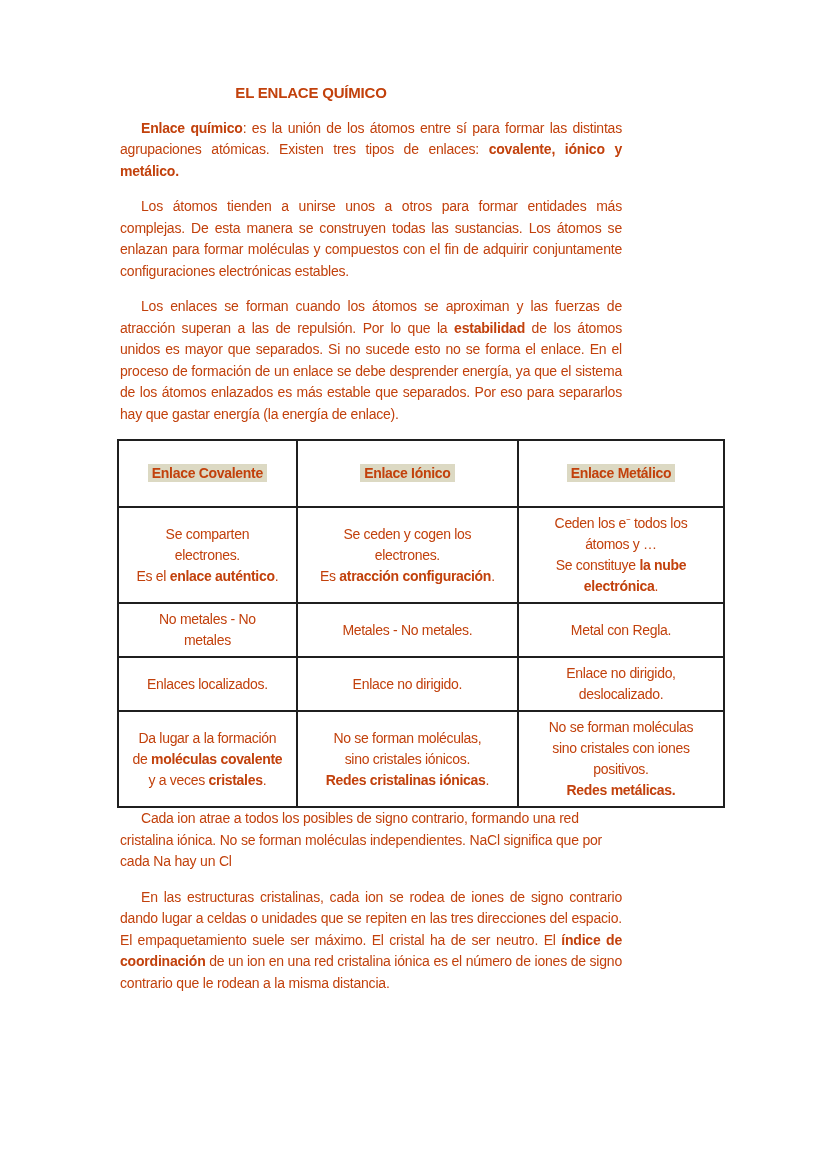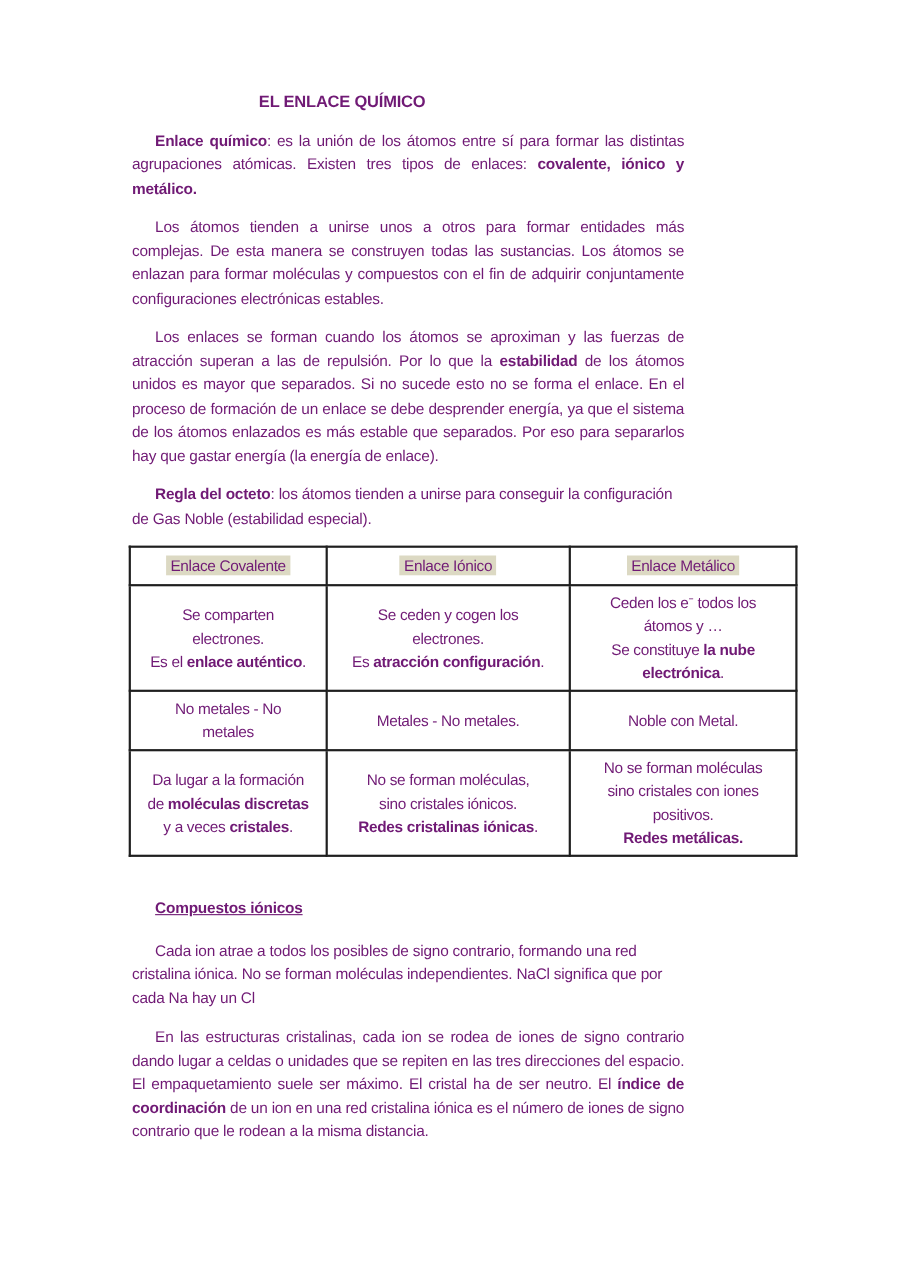--- a/index.html
+++ b/index.html
@@ -12,21 +12,21 @@
     width: 728px;
     height: 1169px;
     box-sizing: border-box;
     background: #ffffff;
     padding: 82px 106px 0 120px;
     overflow: hidden;
     font-family: "Liberation Sans", sans-serif;
     font-size: 14px;
     letter-spacing: -0.2px;
     line-height: 21.5px;
-    color: #701a75;
+    color: #c2410c;
   }
   .title {
     font-size: 15px;
     font-weight: 700;
     text-align: center;
     margin: 0 120px 14px 0;
     line-height: 21.5px;
   }
   .para {
     margin: 0 0 14px 0;
@@ -45,22 +45,22 @@
   .bond-table td {
     border: 2px solid #1f1f1f;
     text-align: center;
     vertical-align: middle;
     font-size: 14px;
     line-height: 21px;
     letter-spacing: -0.3px;
     padding: 5px 4px;
   }
   .bond-table th {
-    padding: 6px 4px;
-    font-weight: 400;
+    padding: 22px 4px;
+    font-weight: 700;
     margin-left: 43px;
   }
   .hl {
     background: #dcd9c3;
     padding: 1px 4px;
   }
   .section-heading {
     font-size: 14px;
     font-weight: 700;
     text-decoration: underline;
@@ -76,21 +76,20 @@
 <div class="page">
 
   <h1 class="title">EL ENLACE QUÍMICO</h1>
 
   <p class="para justify"><strong>Enlace químico</strong>: es la unión de los átomos entre sí para formar las distintas agrupaciones atómicas. Existen tres tipos de enlaces: <strong>covalente, iónico y metálico.</strong></p>
 
   <p class="para justify">Los átomos tienden a unirse unos a otros para formar entidades más complejas. De esta manera se construyen todas las sustancias. Los átomos se enlazan para formar moléculas y compuestos con el fin de adquirir conjuntamente configuraciones electrónicas estables.</p>
 
   <p class="para justify">Los enlaces se forman cuando los átomos se aproximan y las fuerzas de atracción superan a las de repulsión. Por lo que la <strong>estabilidad</strong> de los átomos unidos es mayor que separados. Si no sucede esto no se forma el enlace. En el proceso de formación de un enlace se debe desprender energía, ya que el sistema de los átomos enlazados es más estable que separados. Por eso para separarlos hay que gastar energía (la energía de enlace).</p>
 
-  <p class="para"><strong>Regla del octeto</strong>: los átomos tienden a unirse para conseguir la configuración de Gas Noble (estabilidad especial).</p>
 
   <table class="bond-table">
     <colgroup>
       <col style="width:29.5%">
       <col style="width:36.5%">
       <col style="width:34%">
     </colgroup>
     <thead>
       <tr>
         <th><span class="hl">Enlace Covalente</span></th>
@@ -100,30 +99,34 @@
     </thead>
     <tbody>
       <tr>
         <td>Se comparten<br>electrones.<br>Es el <strong>enlace auténtico</strong>.</td>
         <td>Se ceden y cogen los<br>electrones.<br>Es <strong>atracción configuración</strong>.</td>
         <td>Ceden los e⁻ todos los<br>átomos y …<br>Se constituye <strong>la nube</strong><br><strong>electrónica</strong>.</td>
       </tr>
       <tr>
         <td>No metales - No<br>metales</td>
         <td>Metales - No metales.</td>
-        <td>Noble con Metal.</td>
+        <td>Metal con Regla.</td>
       </tr>
       <tr>
-        <td>Da lugar a la formación<br>de <strong>moléculas discretas</strong><br>y a veces <strong>cristales</strong>.</td>
+        <td>Enlaces localizados.</td>
+        <td>Enlace no dirigido.</td>
+        <td>Enlace no dirigido,<br>deslocalizado.</td>
+      </tr>
+      <tr>
+        <td>Da lugar a la formación<br>de <strong>moléculas covalente</strong><br>y a veces <strong>cristales</strong>.</td>
         <td>No se forman moléculas,<br>sino cristales iónicos.<br><strong>Redes cristalinas iónicas</strong>.</td>
         <td>No se forman moléculas<br>sino cristales con iones<br>positivos.<br><strong>Redes metálicas.</strong></td>
       </tr>
     </tbody>
   </table>
 
-  <h2 class="section-heading">Compuestos iónicos</h2>
 
 
   <p class="para">Cada ion atrae a todos los posibles de signo contrario, formando una red cristalina iónica. No se forman moléculas independientes. NaCl significa que por cada Na hay un Cl</p>
 
   <p class="para justify">En las estructuras cristalinas, cada ion se rodea de iones de signo contrario dando lugar a celdas o unidades que se repiten en las tres direcciones del espacio. El empaquetamiento suele ser máximo. El cristal ha de ser neutro. El <strong>índice de coordinación</strong> de un ion en una red cristalina iónica es el número de iones de signo contrario que le rodean a la misma distancia.</p>
 
 </div>
 
 </body></html>

